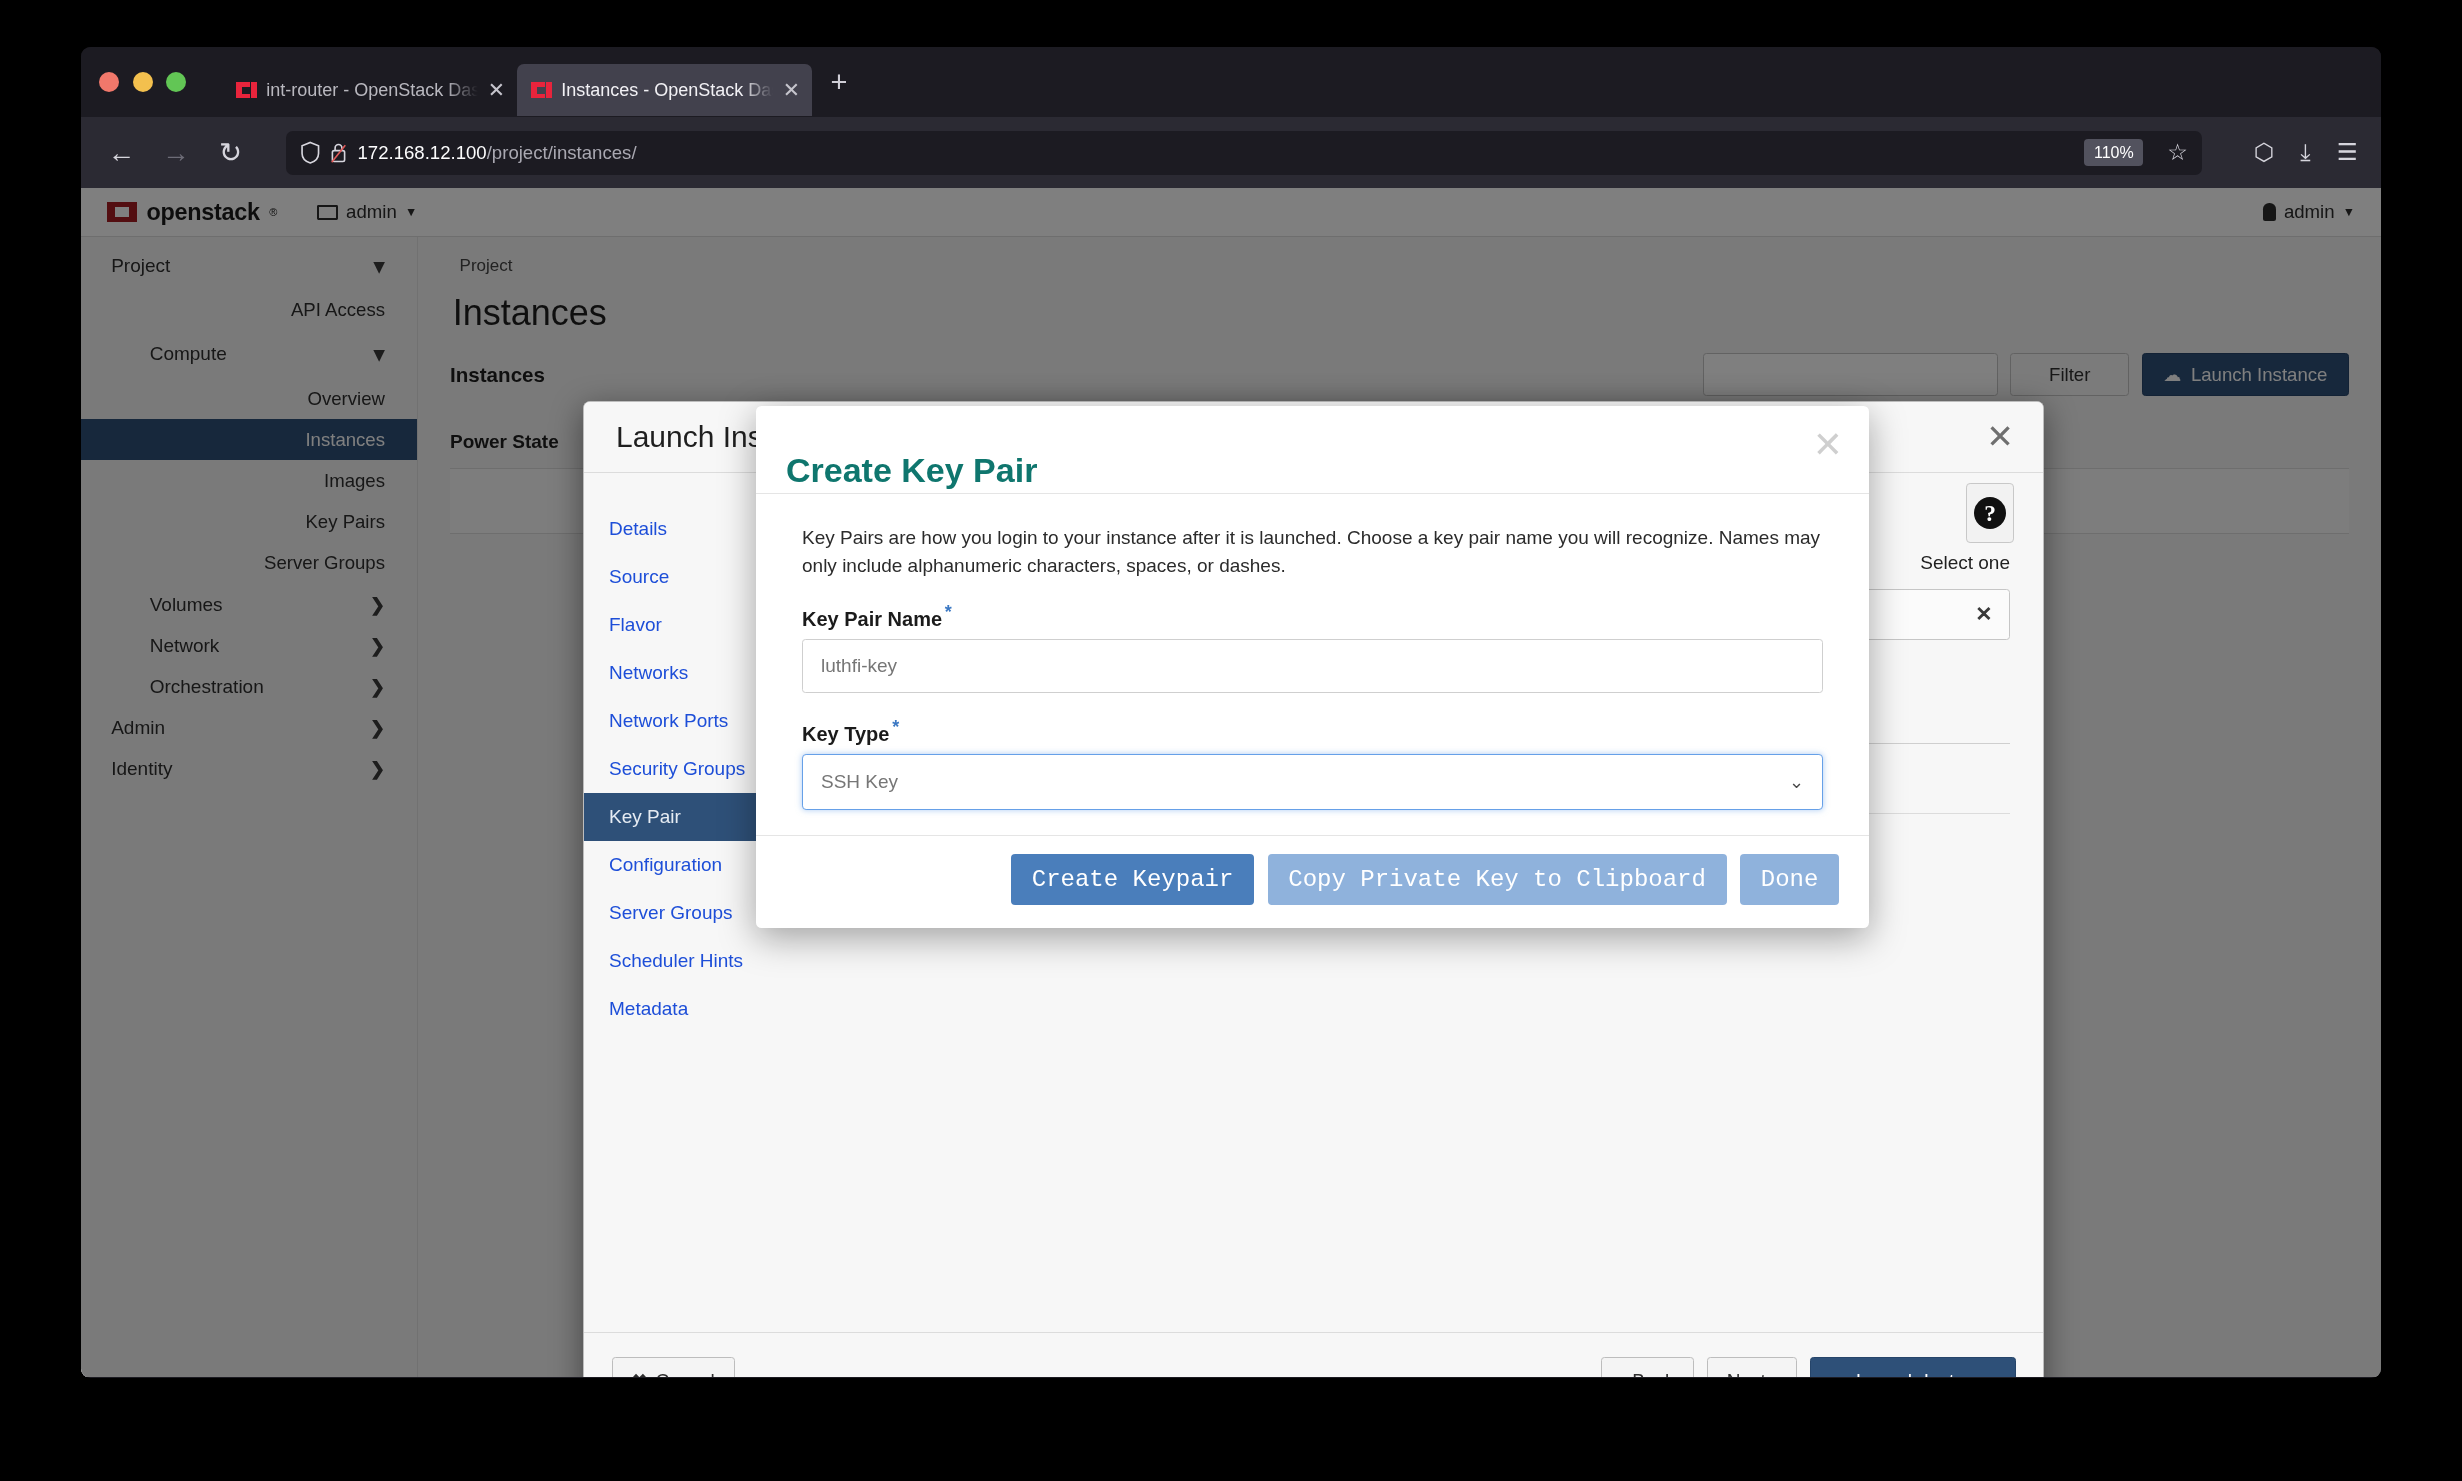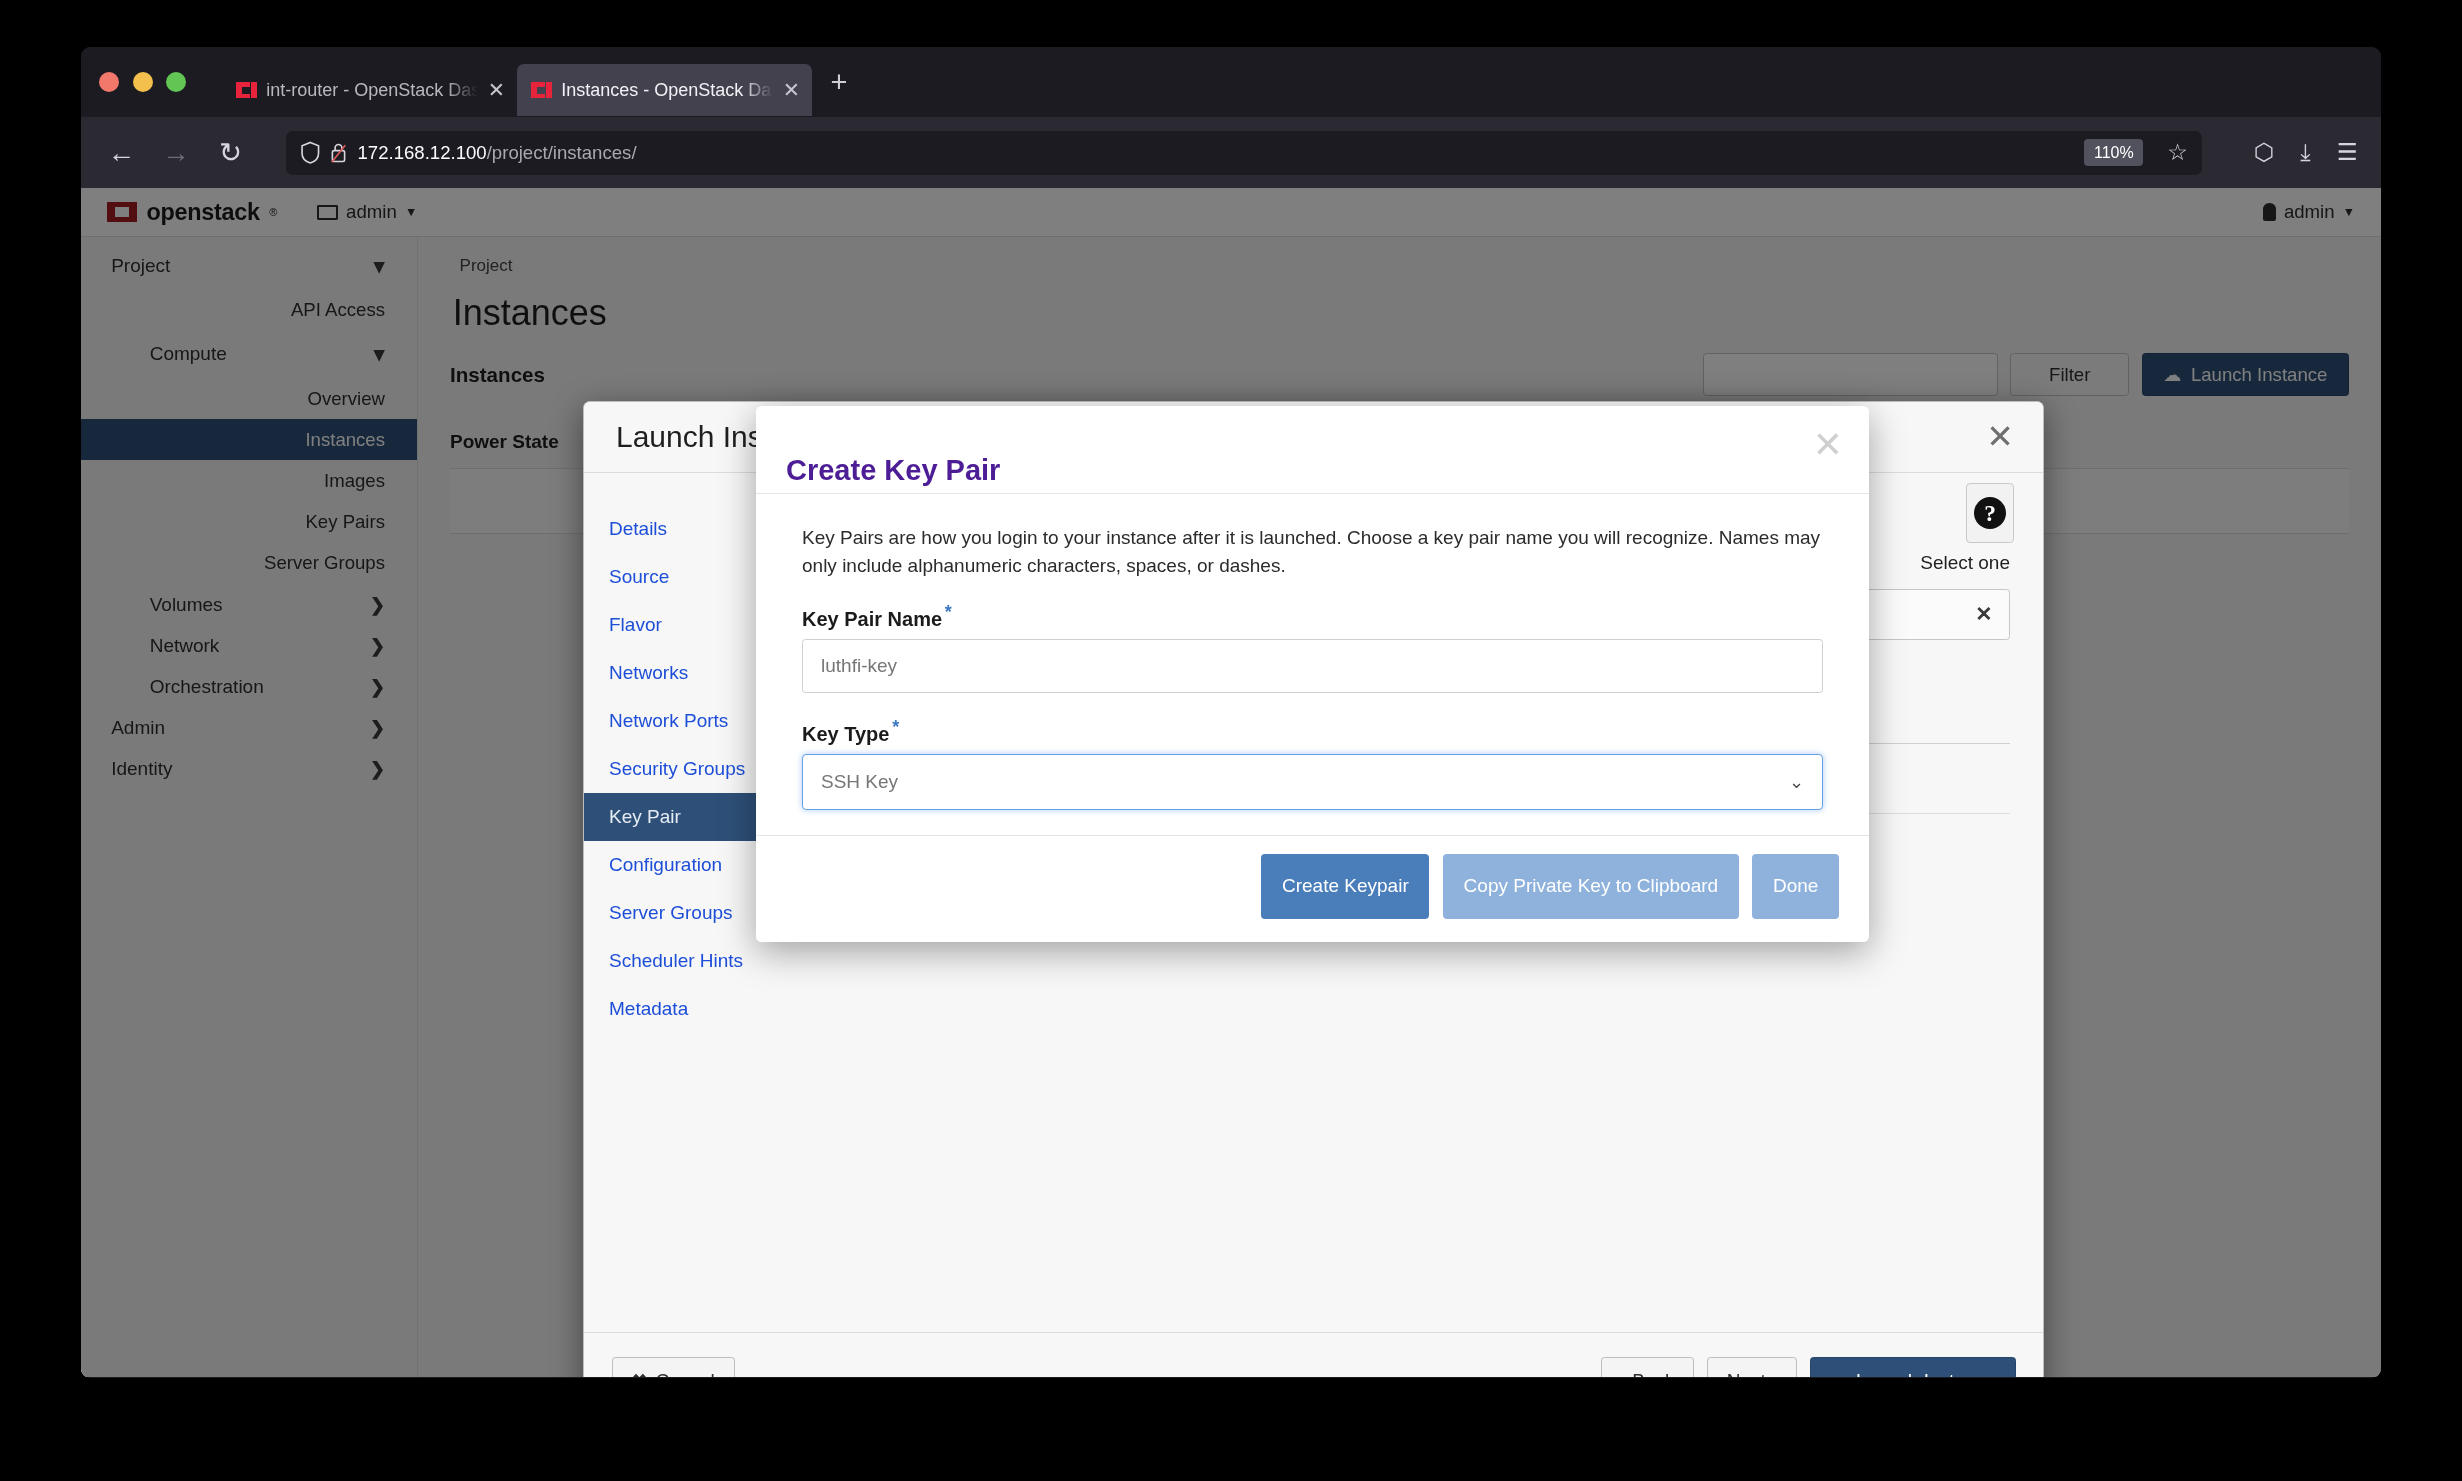--- a/index.html
+++ b/index.html
@@ -256,21 +256,21 @@
     width: 1113px;
     background: #fff;
     border-radius: 5.5px;
     box-shadow: 0 9.6px 36px rgba(0,0,0,.35);
     overflow: hidden;
   }
   .m-head {
     height: 88px; display: flex; align-items: center; padding: 0 30px;
     border-bottom: 0.7px solid #e5e5e5; position: relative;
   }
-  .m-title { font-size: 29px; color: #4c1d95; font-weight: bold; margin-top: 41px; }
+  .m-title { font-size: 34px; color: #0f766e; font-weight: bold; margin-top: 41px; }
   .m-x { position: absolute; right: 26px; top: 20.6px; font-size: 36px; color: #cfcfcf; line-height: 1; }
   .m-body { padding: 30px 46px 25px; }
   .m-desc { font-size: 19px; color: #2b2b2b; line-height: 1.45; }
   .m-label {
     font-size: 20px; font-weight: bold; color: #1b1b1b;
     margin: 23.4px 0 8.2px; display: inline-block;
   }
   .req { color: #3b78c3; font-size: 18px; vertical-align: super; margin-left: 2.7px; }
   .m-input {
     width: 100%; height: 54px; border: 0.7px solid #cfcfcf; border-radius: 3.4px;
@@ -283,22 +283,22 @@
     font-size: 19px; color: #767676; background: #fff;
     box-shadow: 0 0 6.9px rgba(102,160,232,.55);
     position: relative;
   }
   .m-select .sel-caret { margin-left: auto; font-size: 18px; color: #4a4a4a; }
   .m-foot {
     border-top: 0.7px solid #e5e5e5; padding: 18px 30px 23.4px;
     display: flex; justify-content: flex-end; gap: 13.7px;
   }
   .mbtn {
-    height: 65px; padding: 0 20.6px; border-radius: 4.1px; border: none;
-    font-size: 19px; color: #fff; display: flex; align-items: center;
+    height: 51px; padding: 0 20.6px; border-radius: 4.1px; border: none;
+    font-size: 24px; color: #fff; display: flex; align-items: center; font-family: Liberation Mono, monospace;
   }
   .mbtn.solid { background: #4a7ebb; }
   .mbtn.light { background: #8fb2dc; }
 </style>
 </head>
 <body>
 
 <div class="browser-window">
 
   <div class="tabstrip">

